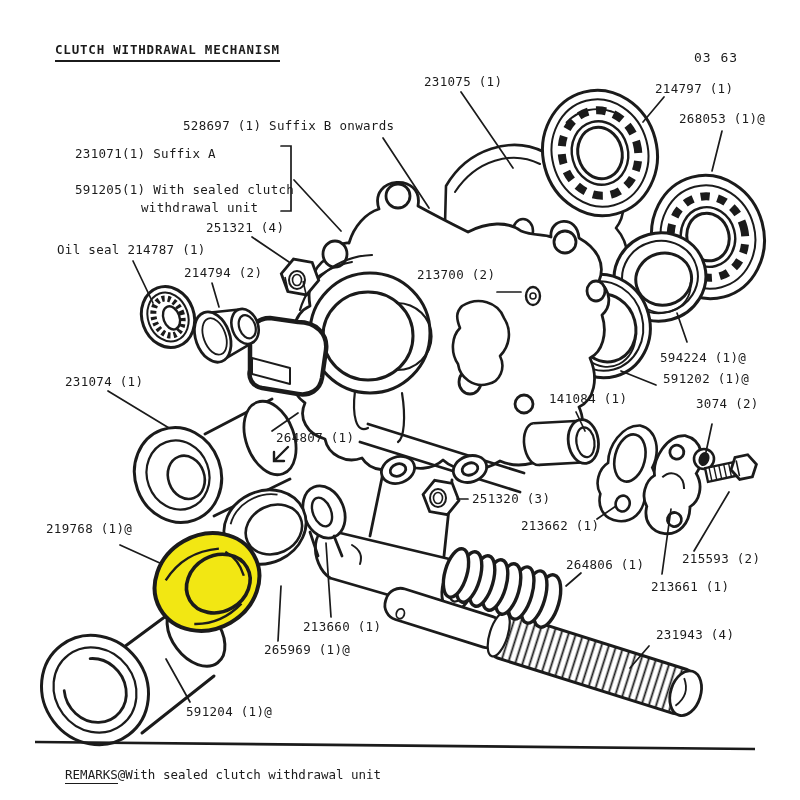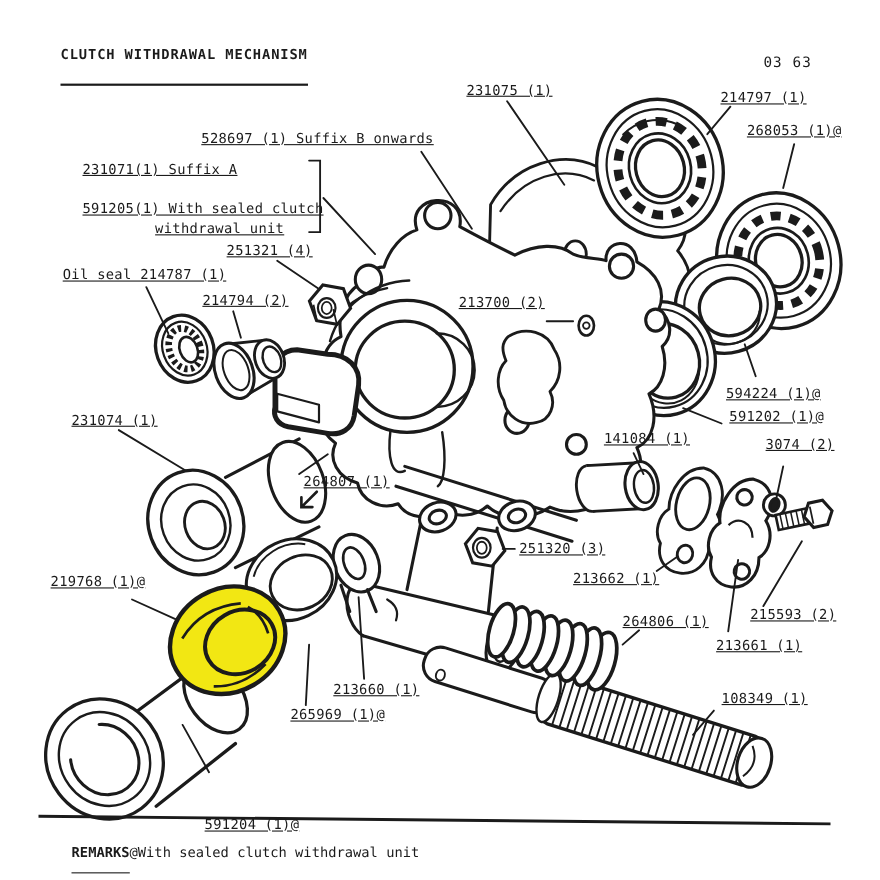--- a/index.html
+++ b/index.html
@@ -1,25 +1,25 @@
 <!DOCTYPE html>
 <html><head>
 <meta charset="utf-8">
 <style>
   html,body{margin:0;padding:0;background:#e8e8e8;}
   .page{position:relative;width:800px;height:800px;background:#ffffff;overflow:hidden;
         font-family:"DejaVu Sans Mono","Liberation Mono",monospace;color:#1b1b1b;}
   svg.art{position:absolute;left:0;top:0;}
   .callout{position:absolute;font-size:12.5px;line-height:18px;white-space:pre;
-           letter-spacing:0.3px;color:#1b1b1b;text-decoration:underline;}
+           letter-spacing:0.3px;color:#1b1b1b;}
   .title{position:absolute;left:55px;top:42px;font-size:12.5px;font-weight:bold;
-         letter-spacing:0.8px;border-bottom:2px solid #1b1b1b;padding-bottom:19px;white-space:pre;}
+         letter-spacing:0.8px;border-bottom:2px solid #1b1b1b;padding-bottom:3px;white-space:pre;}
   .pagecode{position:absolute;left:694px;top:50px;font-size:13px;letter-spacing:1px;white-space:pre;}
   .remarks{position:absolute;left:50px;top:752px;font-size:12.5px;white-space:pre;}
-  .remarks .rlabel{font-weight:bold;border-bottom:1.5px solid #1b1b1b;padding-bottom:11px;}
+  .remarks .rlabel{font-weight:normal;border-bottom:1.5px solid #1b1b1b;padding-bottom:1px;}
   .remarks .rtext{}
 </style>
 </head>
 <body>
 
 <div class="page">
 
 <svg class="art" width="800" height="800" viewBox="0 0 800 800">
   <defs>
     <pattern id="splines" width="7" height="10" patternUnits="userSpaceOnUse">
@@ -276,21 +276,21 @@
 <div class="callout" style="left:549px;top:390px">141084 (1)</div>
 <div class="callout" style="left:696px;top:395px">3074 (2)</div>
 <div class="callout" style="left:276px;top:429px">264807 (1)</div>
 <div class="callout" style="left:472px;top:490px">251320 (3)</div>
 <div class="callout" style="left:521px;top:517px">213662 (1)</div>
 <div class="callout" style="left:46px;top:520px">219768 (1)@</div>
 <div class="callout" style="left:682px;top:550px">215593 (2)</div>
 <div class="callout" style="left:566px;top:556px">264806 (1)</div>
 <div class="callout" style="left:651px;top:578px">213661 (1)</div>
 <div class="callout" style="left:303px;top:618px">213660 (1)</div>
-<div class="callout" style="left:656px;top:626px">108349 (1)</div>
+<div class="callout" style="left:656px;top:626px">231943 (4)</div>
 <div class="callout" style="left:264px;top:641px">265969 (1)@</div>
-<div class="callout" style="left:186px;top:741px">591204 (1)@</div>
+<div class="callout" style="left:186px;top:703px">591204 (1)@</div>
 
 <div class="remarks">
   <span class="rlabel">REMARKS</span><span class="rtext">@With sealed clutch withdrawal unit</span>
 </div>
 
 </div>
 
 </body></html>

